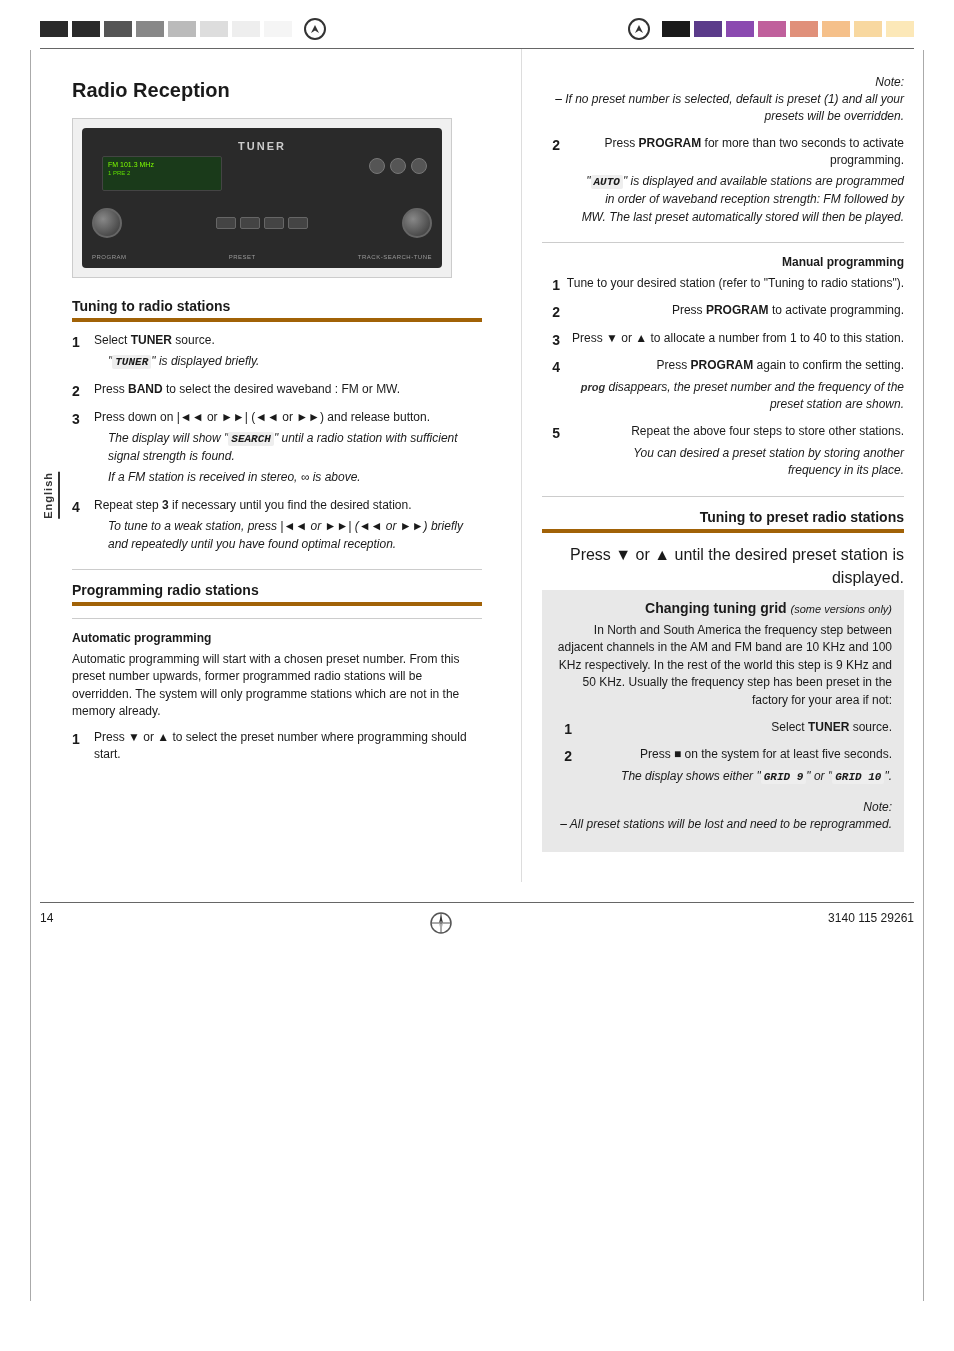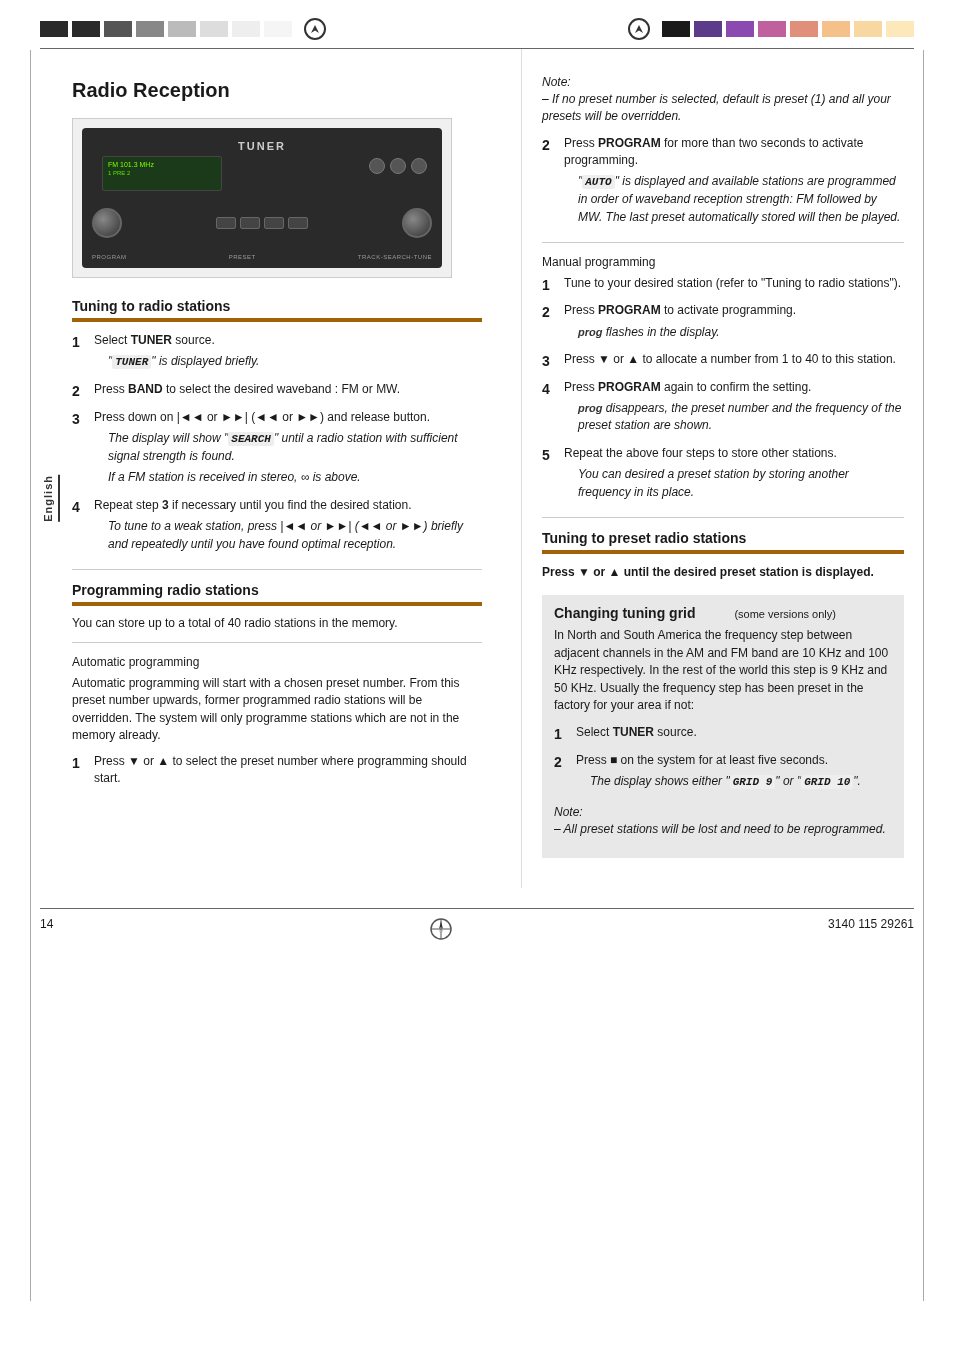--- a/index.html
+++ b/index.html
@@ -104,20 +104,21 @@
       width: 440px;
       padding: 20px 20px 20px 10px;
       flex-shrink: 0;
     }
 
     
     .right-col {
       flex: 1;
       padding: 20px 10px 20px 20px;
       border-left: 1px solid #ddd;
+      text-align: right;
     }
 
     
     .page-title {
       font-size: 20px;
       font-weight: bold;
       margin-bottom: 16px;
       margin-top: 10px;
     }
 
@@ -214,21 +215,21 @@
     .section-heading {
       font-size: 14px;
       font-weight: bold;
       margin-bottom: 10px;
       margin-top: 6px;
       border-bottom: 4px solid #a16207;
       padding-bottom: 4px;
     }
     .subsection-heading {
       font-size: 12px;
-      font-weight: normal;
+      font-weight: bold;
       margin-bottom: 6px;
       margin-top: 10px;
     }
 
     
     .num-list {
       list-style: none;
       padding: 0;
       margin: 0;
     }
@@ -298,21 +299,21 @@
       margin-bottom: 10px;
     }
     .highlight-heading {
       font-size: 14px;
       font-weight: bold;
       margin-bottom: 6px;
     }
     .highlight-heading .small-note {
       font-size: 11px;
       font-weight: normal;
-      margin-left: 35px;
+      font-style: italic;
     }
 
     
     .bottom-border-line {
       height: 1px;
       background: #666;
       margin: 20px 40px 8px 40px;
     }
     .bottom-info {
       display: flex;
@@ -472,21 +473,20 @@
           <div class="li-content">
             <p>Repeat step <span class="bold">3</span> if necessary until you find the desired station.</p>
             <p class="indent">To tune to a weak station, press |◄◄ or ►►| (◄◄ or ►►) briefly and repeatedly until you have found optimal reception.</p>
           </div>
         </li>
       </ol>
 
       <div class="divider"></div>
 
       <div class="section-heading">Programming radio stations</div>
-      <p style="font-size:12px;margin-bottom:8px;">You can store up to a total of 40 radio stations in the memory.</p>
 
       <div class="divider"></div>
 
       <div class="subsection-heading">Automatic programming</div>
       <p style="font-size:12px;margin-bottom:8px;line-height:1.45;">Automatic programming will start with a chosen preset number. From this preset number upwards, former programmed radio stations will be overridden. The system will only programme stations which are not in the memory already.</p>
 
       <ol class="num-list">
         <li>
           <span class="num">1</span>
           <div class="li-content">
@@ -521,21 +521,20 @@
         <li>
           <span class="num">1</span>
           <div class="li-content">
             <p>Tune to your desired station (refer to "Tuning to radio stations").</p>
           </div>
         </li>
         <li>
           <span class="num">2</span>
           <div class="li-content">
             <p>Press <span class="bold">PROGRAM</span> to activate programming.</p>
-            <p class="indent"><span class="prog-small">prog</span> flashes in the display.</p>
           </div>
         </li>
         <li>
           <span class="num">3</span>
           <div class="li-content">
             <p>Press ▼ or ▲ to allocate a number from 1 to 40 to this station.</p>
           </div>
         </li>
         <li>
           <span class="num">4</span>
@@ -549,21 +548,21 @@
           <div class="li-content">
             <p>Repeat the above four steps to store other stations.</p>
             <p class="indent">You can desired a preset station by storing another frequency in its place.</p>
           </div>
         </li>
       </ol>
 
       <div class="divider"></div>
 
       <div class="section-heading">Tuning to preset radio stations</div>
-      <p style="font-size:12px;margin-bottom:14px;line-height:1.45;font-weight:bold;">Press ▼ or ▲ until the desired preset station is displayed.</p>
+      <p style="font-size:16px;margin-bottom:1px;line-height:1.45;">Press ▼ or ▲ until the desired preset station is displayed.</p>
 
       <div class="highlight-box">
         <div class="highlight-heading">
           <span class="bold">Changing tuning grid</span>
           <span class="small-note">(some versions only)</span>
         </div>
         <p style="font-size:12px;margin-bottom:10px;line-height:1.45;">In North and South America the frequency step between adjacent channels in the AM and FM band are 10 KHz and 100 KHz respectively. In the rest of the world this step is 9 KHz and 50 KHz. Usually the frequency step has been preset in the factory for your area if not:</p>
         <ol class="num-list">
           <li>
             <span class="num">1</span>

